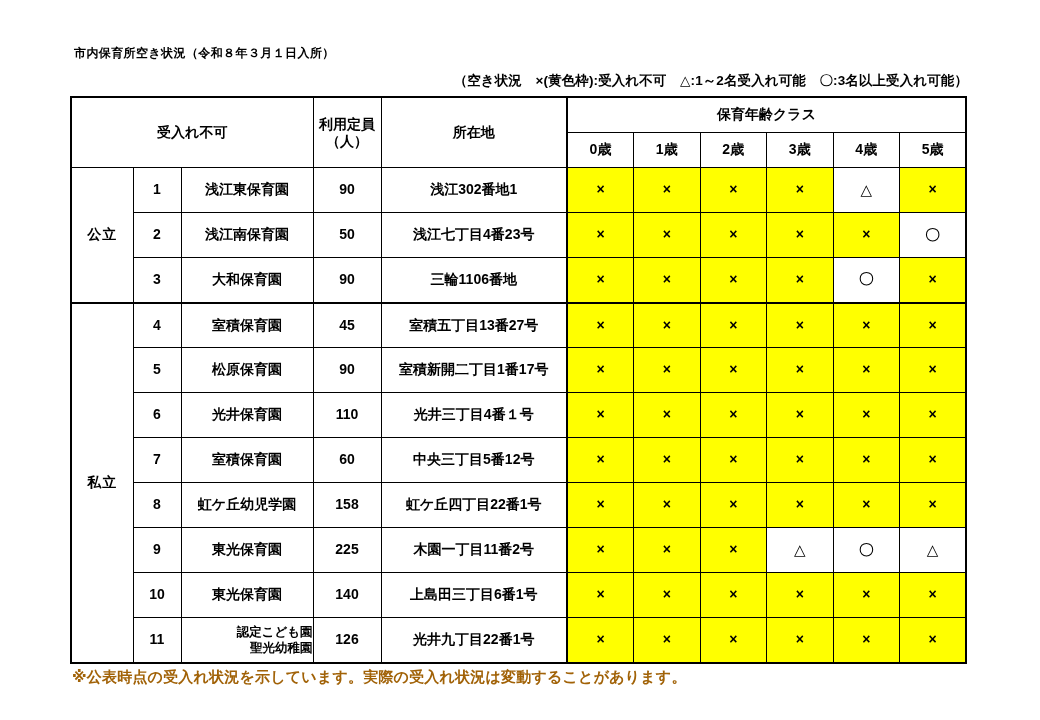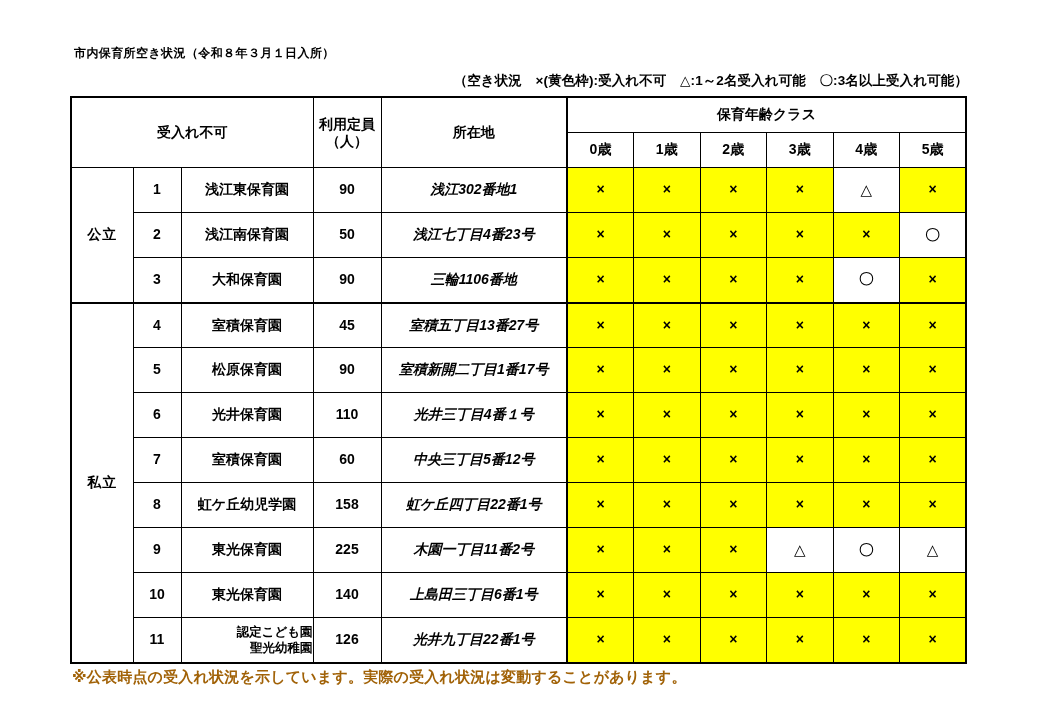--- a/index.html
+++ b/index.html
@@ -114,21 +114,20 @@
     line-height: 1.3;
     text-align: right;
   }
   td.cap {
     font-size: 14px;
   }
   td.addr {
     font-size: 14px;
     text-align: left;
     padding-left: 9px;
-    font-style: italic;
   }
 
   
   td.avail {
     font-size: 15px;
     font-weight: normal;
   }
   td.avail.full {
     background: #FFFF00;
   }

